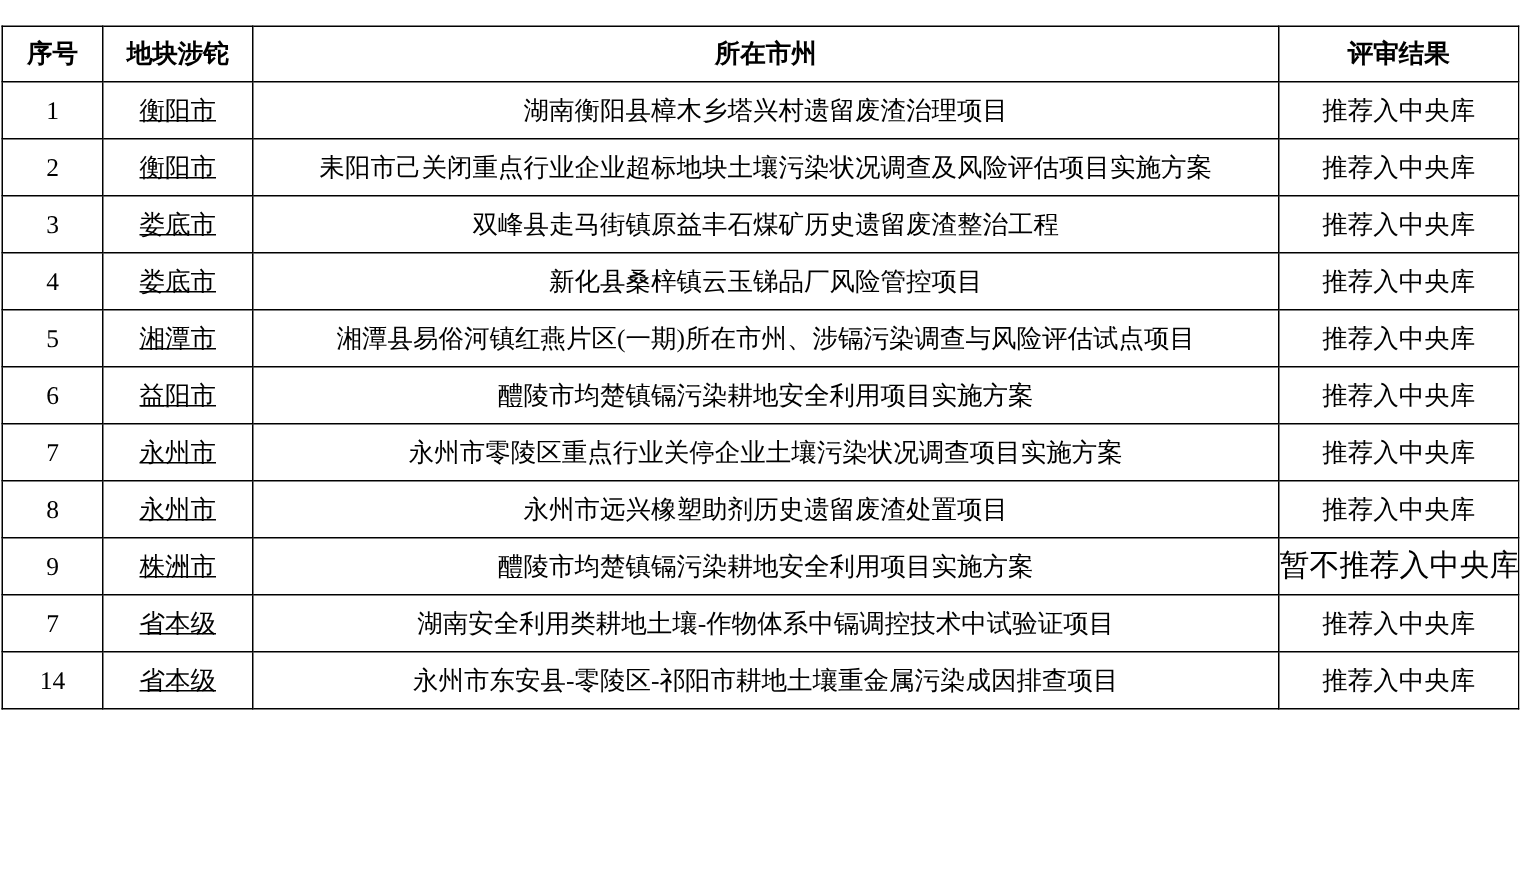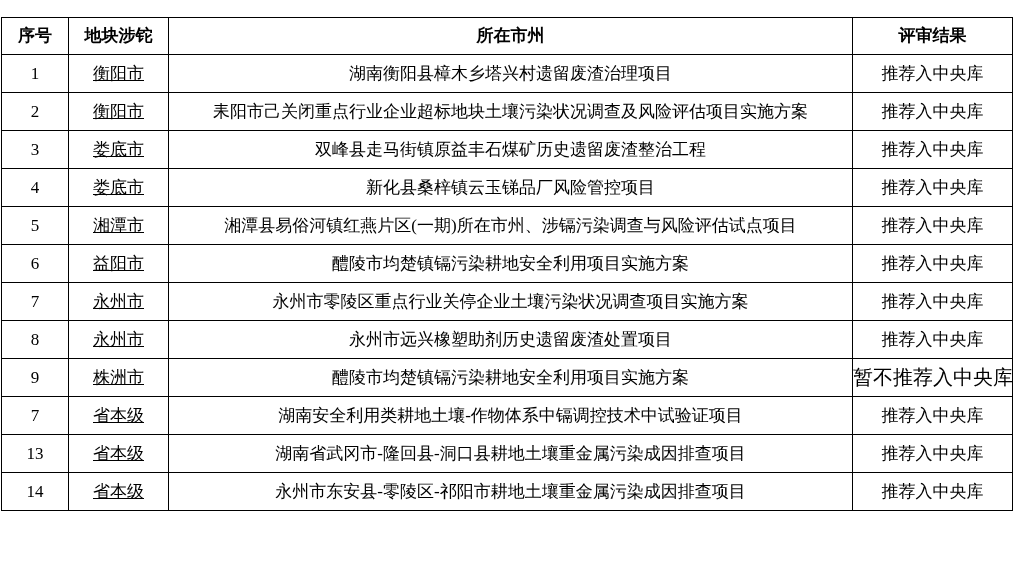--- a/index.html
+++ b/index.html
@@ -125,26 +125,20 @@
           <td class="cell-name">醴陵市均楚镇镉污染耕地安全利用项目实施方案</td>
           <td class="cell-result narrow">暂不推荐入中央库</td>
         </tr>
         <tr>
           <td class="cell-index">7</td>
           <td class="cell-city">省本级</td>
           <td class="cell-name">湖南安全利用类耕地土壤-作物体系中镉调控技术中试验证项目</td>
           <td class="cell-result">推荐入中央库</td>
         </tr>
         <tr>
-          <td class="cell-index">13</td>
-          <td class="cell-city">省本级</td>
-          <td class="cell-name">湖南省武冈市-隆回县-洞口县耕地土壤重金属污染成因排查项目</td>
-          <td class="cell-result">推荐入中央库</td>
-        </tr>
-        <tr>
           <td class="cell-index">14</td>
           <td class="cell-city">省本级</td>
           <td class="cell-name">永州市东安县-零陵区-祁阳市耕地土壤重金属污染成因排查项目</td>
           <td class="cell-result">推荐入中央库</td>
         </tr>
       </tbody>
   </table>
 </div>
 
 </body></html>

